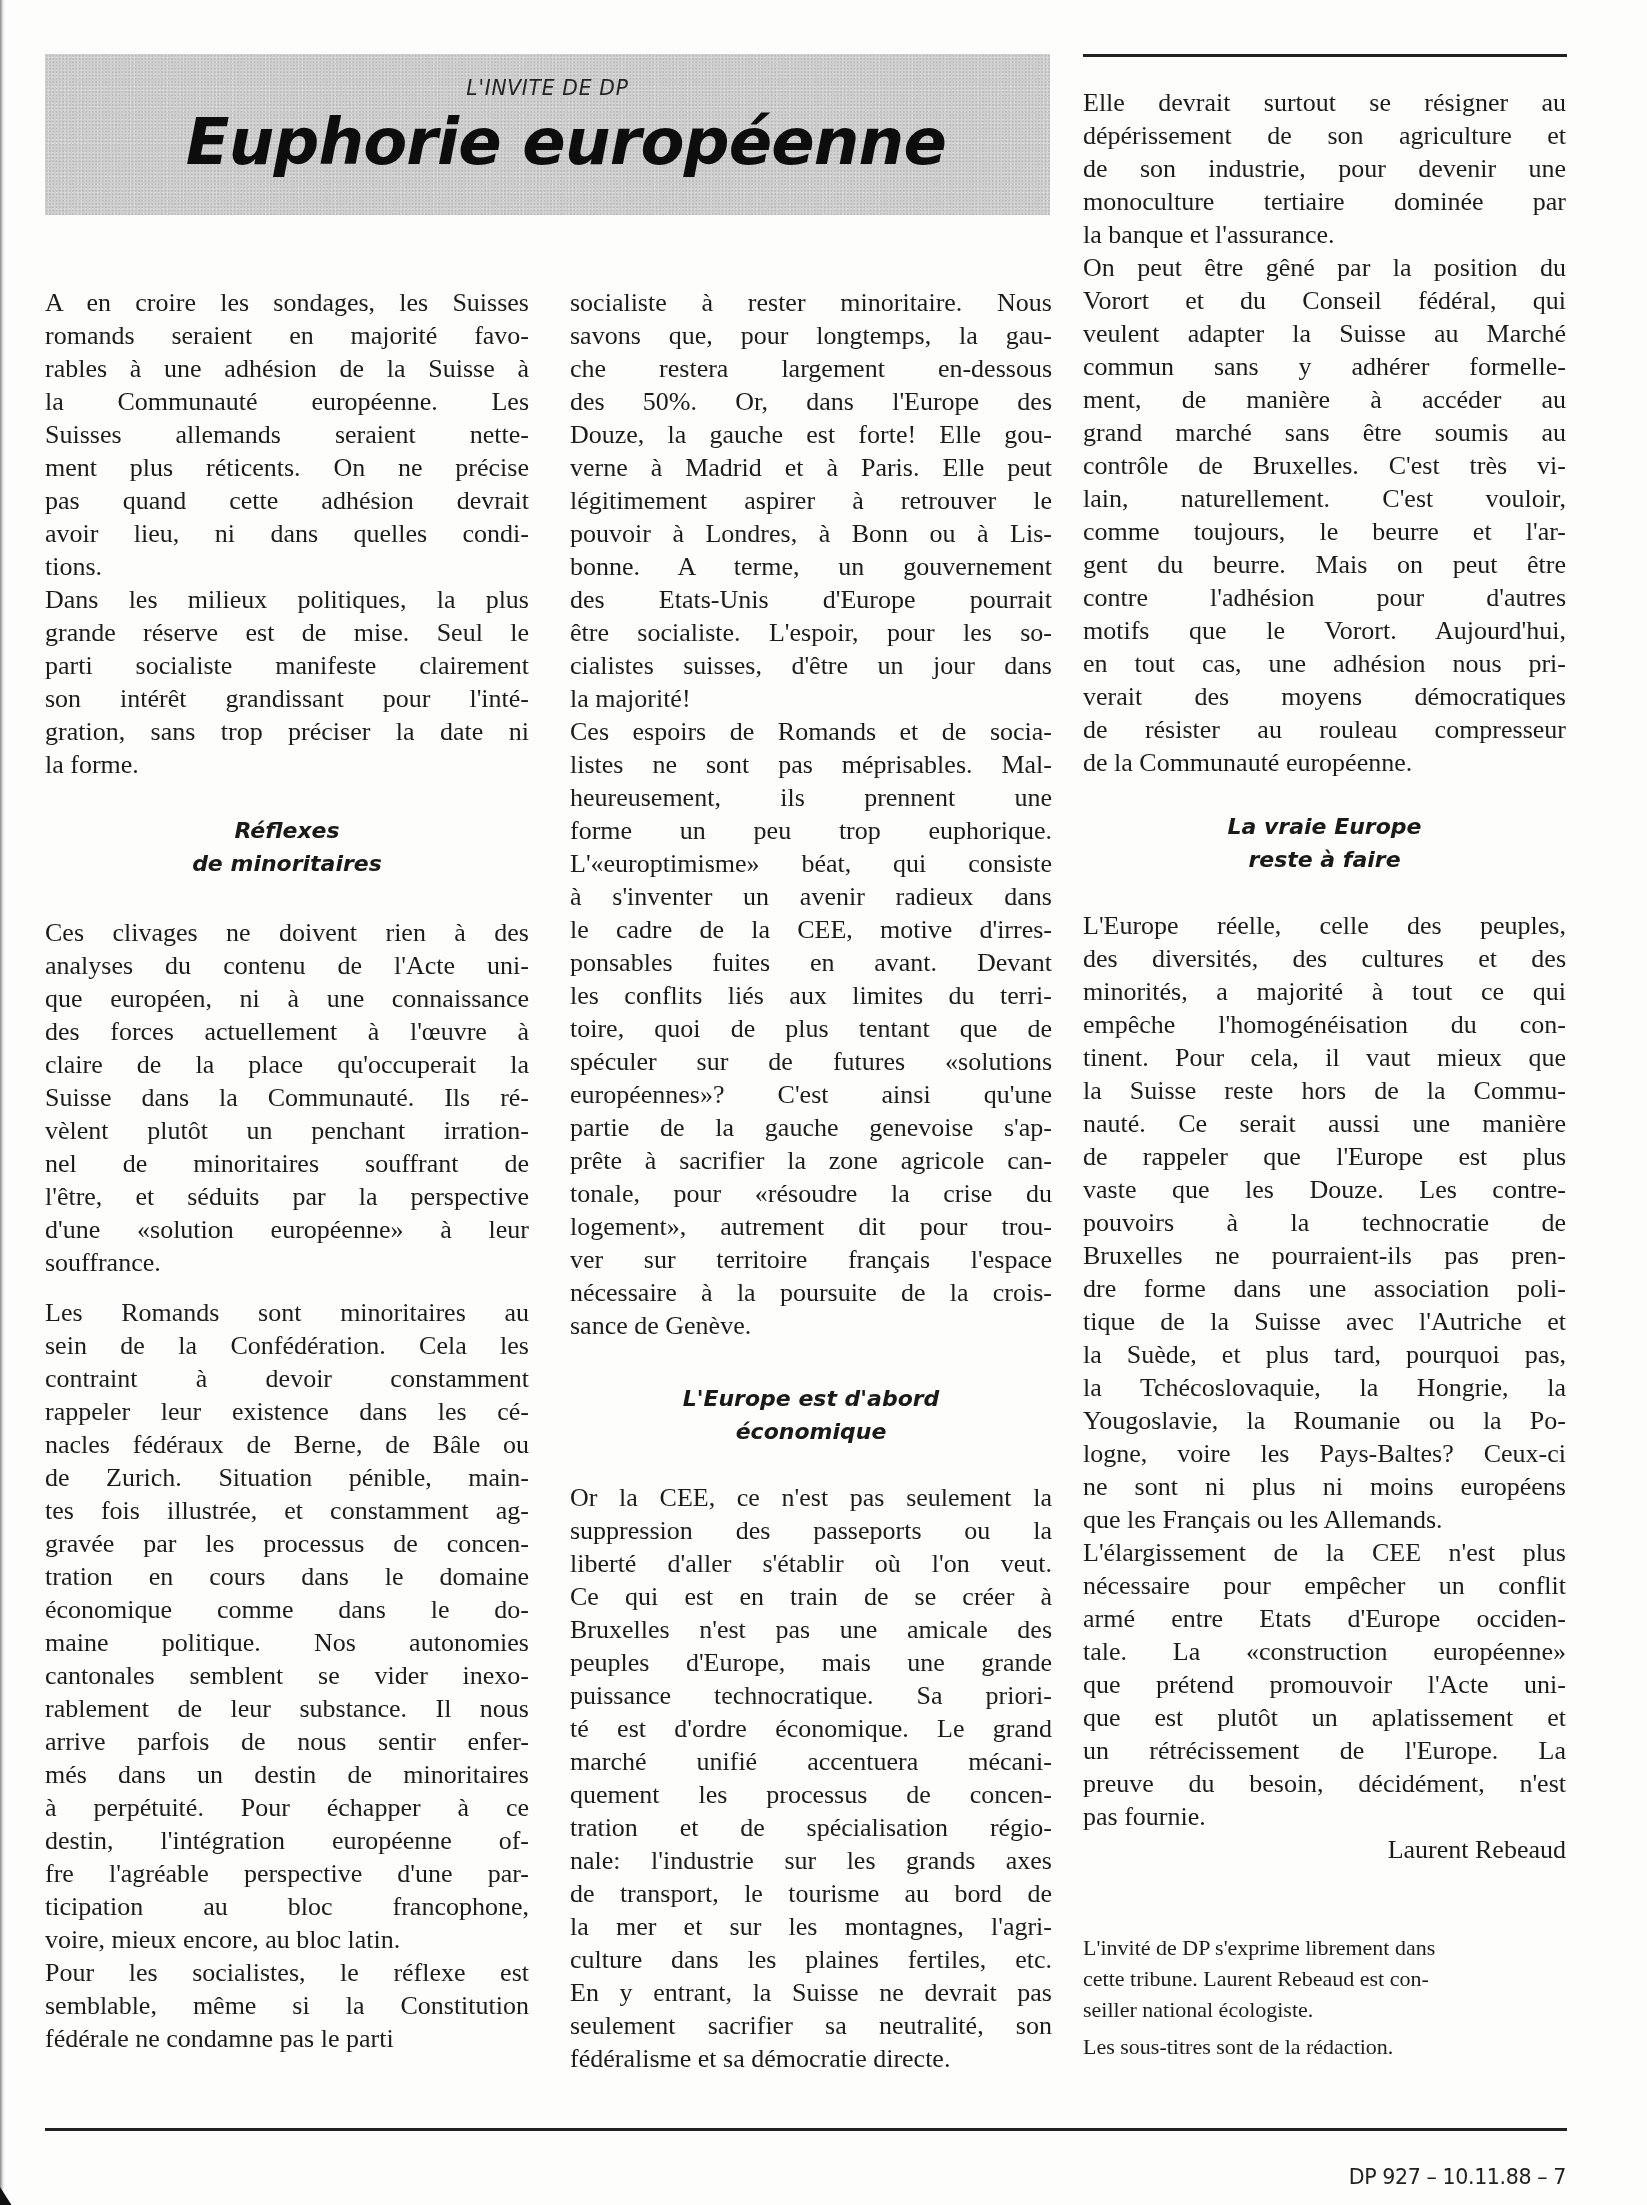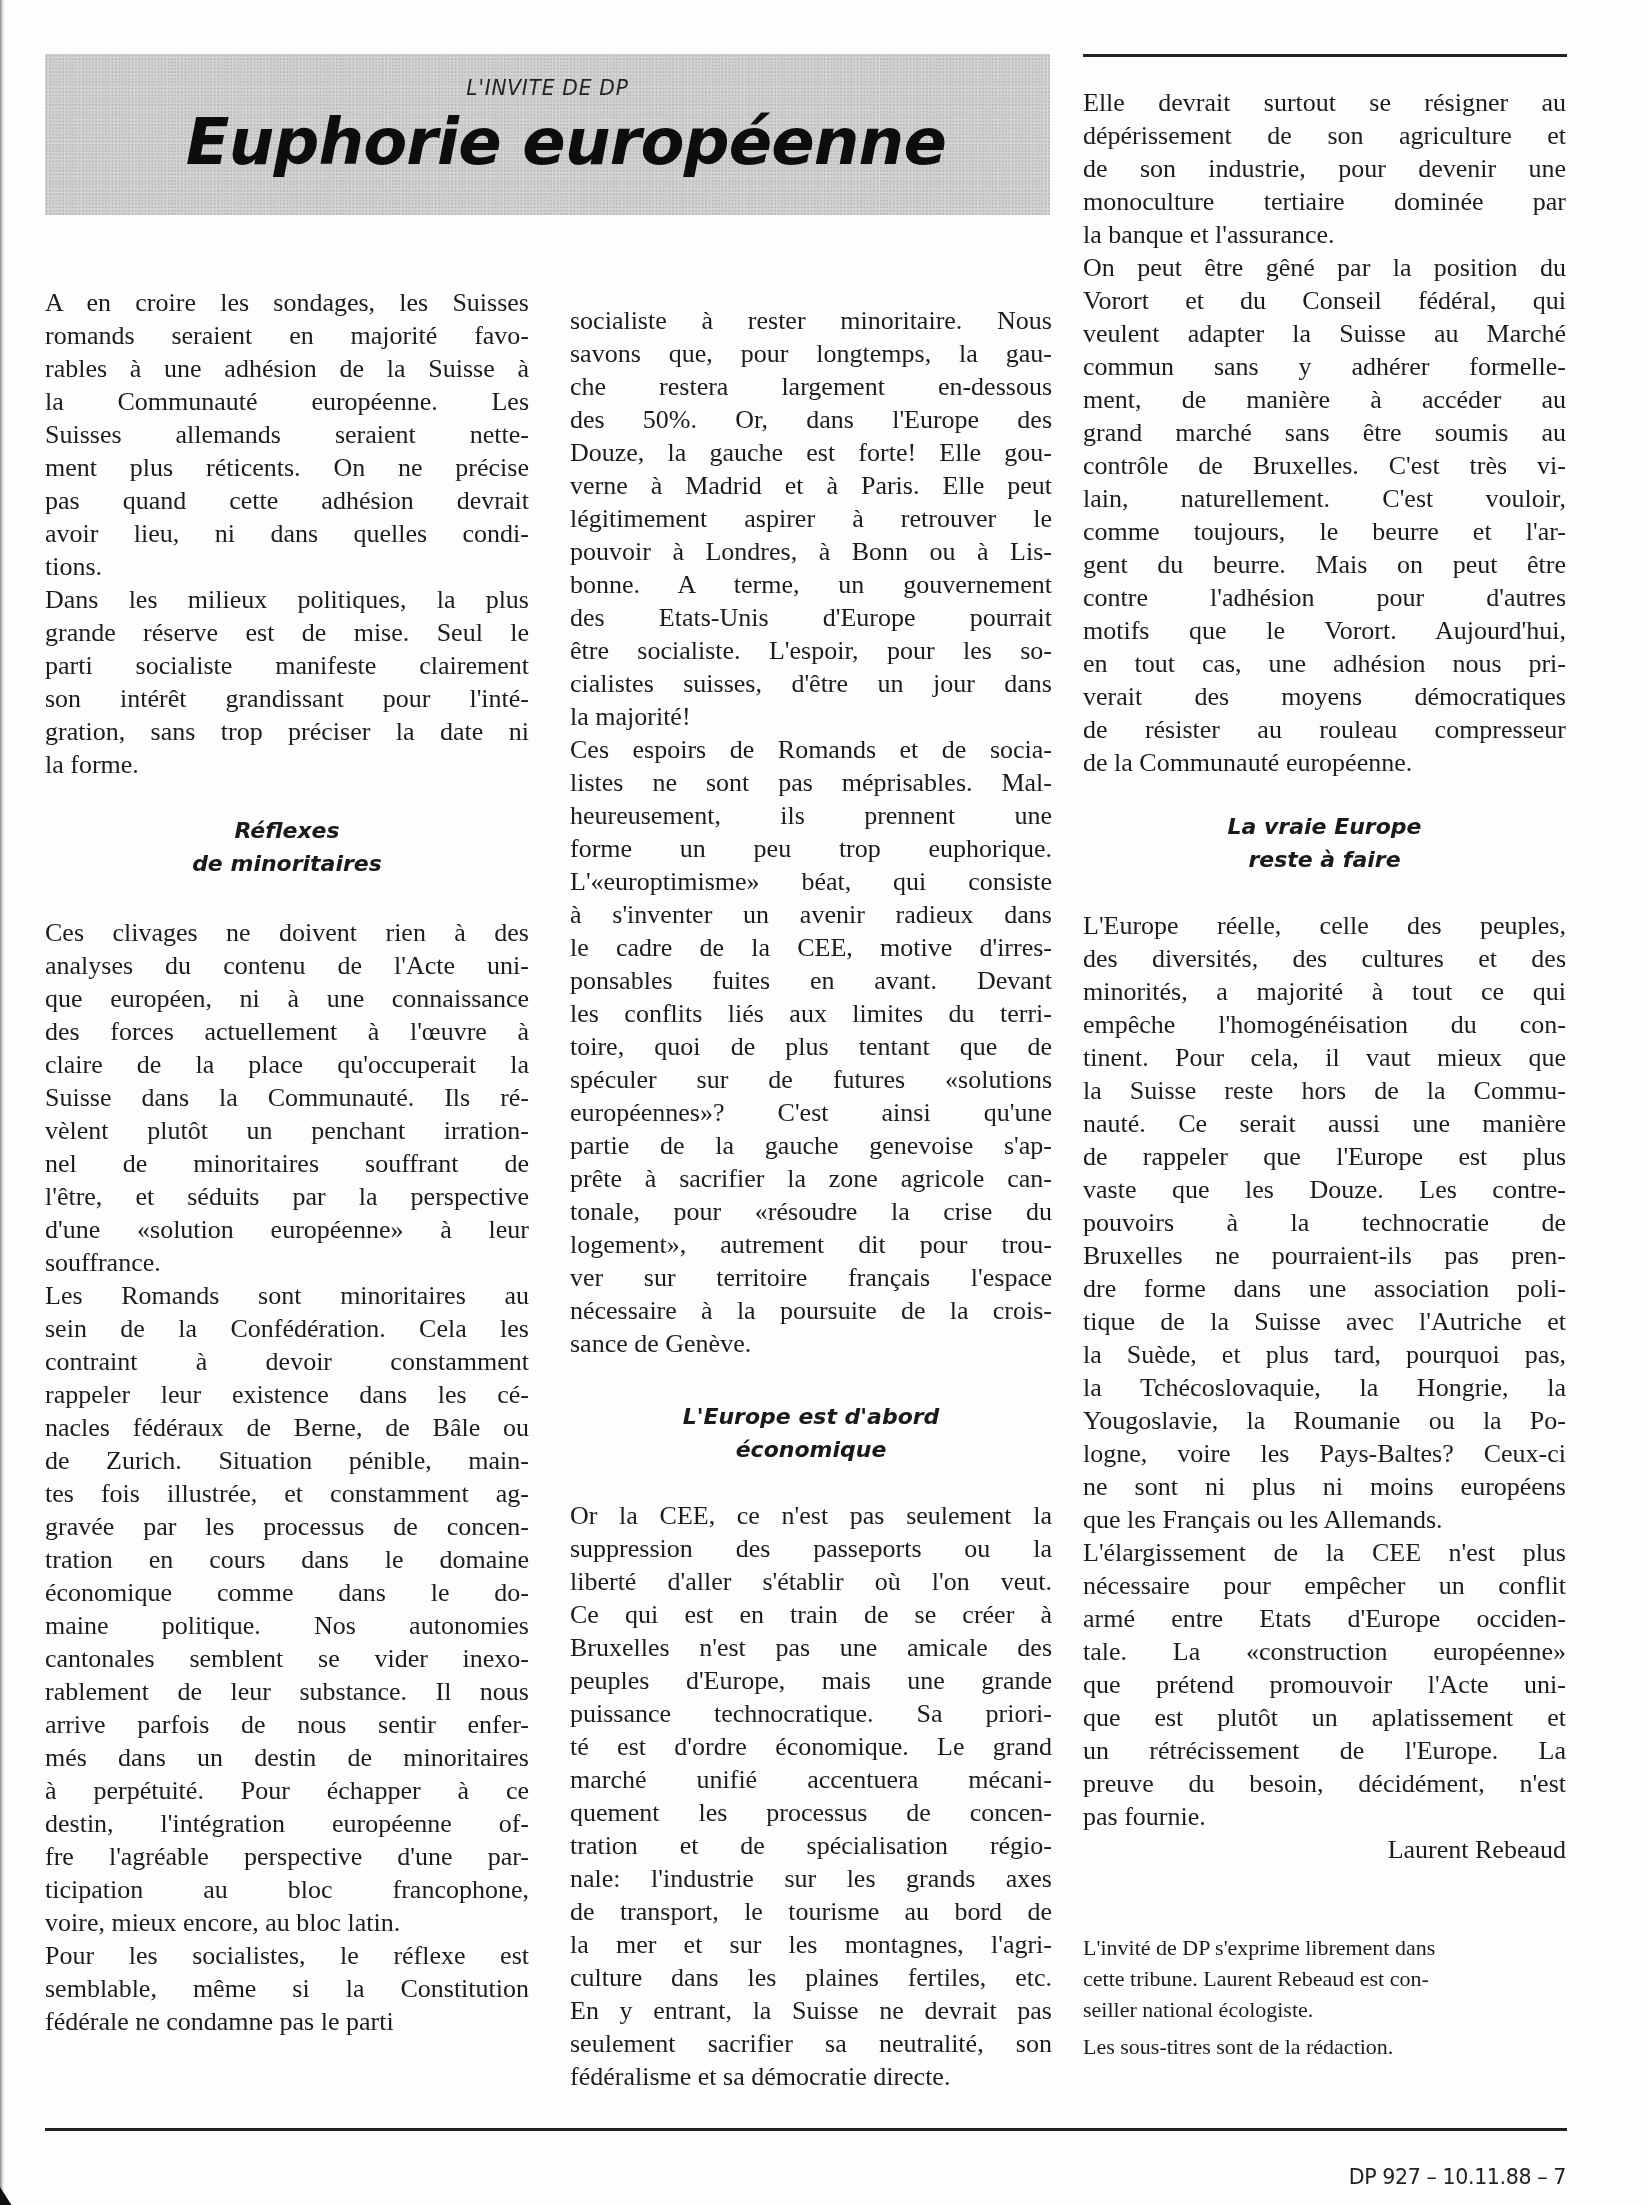--- a/index.html
+++ b/index.html
@@ -43,21 +43,21 @@
   .bottom-rule {
     position: absolute; left: 45px; top: 2128px; width: 1522px; height: 3.3px; background: #222;
   }
   .footer {
     position: absolute; right: 82px; top: 2165px;
     font-family: "DejaVu Sans", "Liberation Sans", sans-serif;
     font-size: 20.6px; color: #222; letter-spacing: -0.4px;
   }
   .col { position: absolute; }
   .col-1 { left: 45px; top: 286px; width: 484px; }
-  .col-2 { left: 570px; top: 304px; width: 482px; }
+  .col-2 { left: 570px; top: 286px; width: 482px; }
   .col-3 { left: 1083px; top: 86px; width: 483px; }
   .line {
     display: block; height: 33px; line-height: 33px;
     font-size: 26px; white-space: nowrap; overflow: visible;
     text-align: justify; text-align-last: justify;
   }
   .line.last { text-align: left; text-align-last: left; }
   .line.right { text-align: right; text-align-last: right; }
   .subhead {
     text-align: center;
@@ -112,21 +112,21 @@
       <span class="line">que européen, ni à une connaissance</span>
       <span class="line">des forces actuellement à l'œuvre à</span>
       <span class="line">claire de la place qu'occuperait la</span>
       <span class="line">Suisse dans la Communauté. Ils ré-</span>
       <span class="line">vèlent plutôt un penchant irration-</span>
       <span class="line">nel de minoritaires souffrant de</span>
       <span class="line">l'être, et séduits par la perspective</span>
       <span class="line">d'une «solution européenne» à leur</span>
       <span class="line last">souffrance.</span>
     </div>
-    <div class="block" style="margin-top: 0px;">
+    <div class="block" style="margin-top: 17px;">
       <span class="line">Les Romands sont minoritaires au</span>
       <span class="line">sein de la Confédération. Cela les</span>
       <span class="line">contraint à devoir constamment</span>
       <span class="line">rappeler leur existence dans les cé-</span>
       <span class="line">nacles fédéraux de Berne, de Bâle ou</span>
       <span class="line">de Zurich. Situation pénible, main-</span>
       <span class="line">tes fois illustrée, et constamment ag-</span>
       <span class="line">gravée par les processus de concen-</span>
       <span class="line">tration en cours dans le domaine</span>
       <span class="line">économique comme dans le do-</span>

